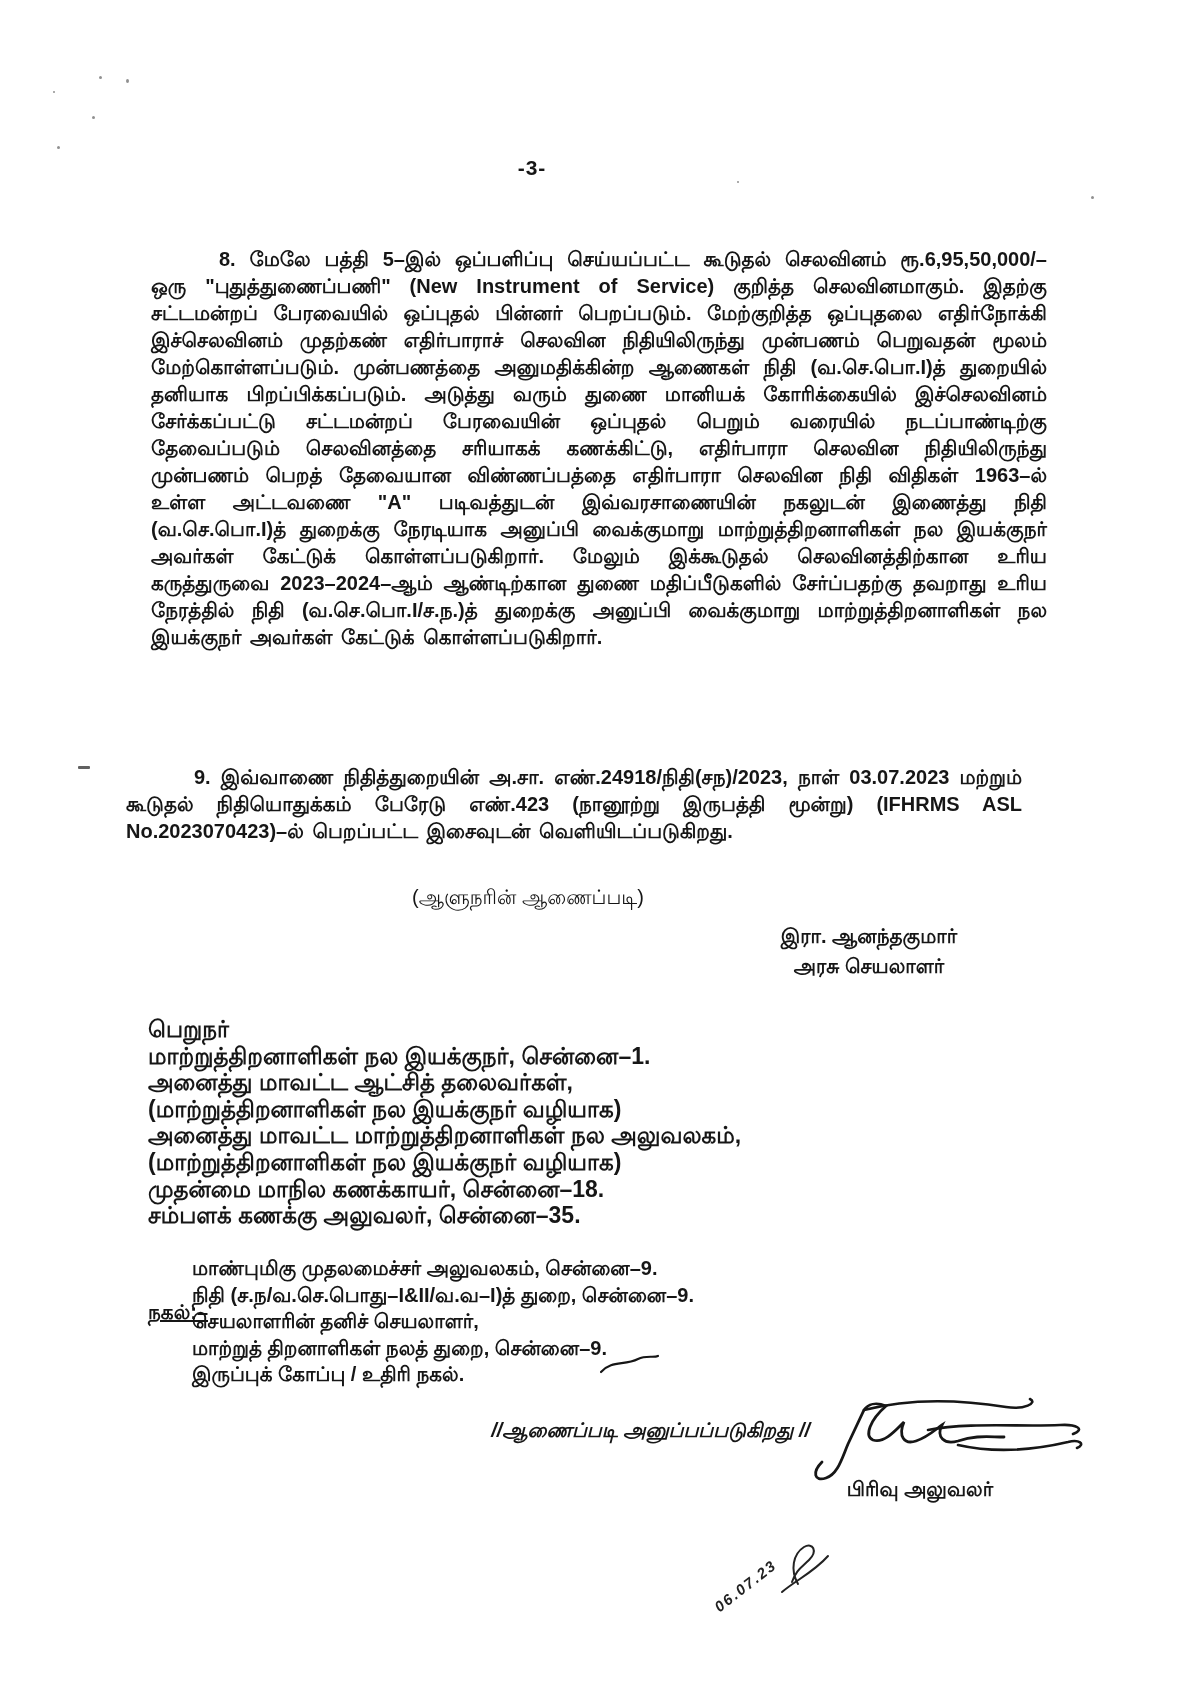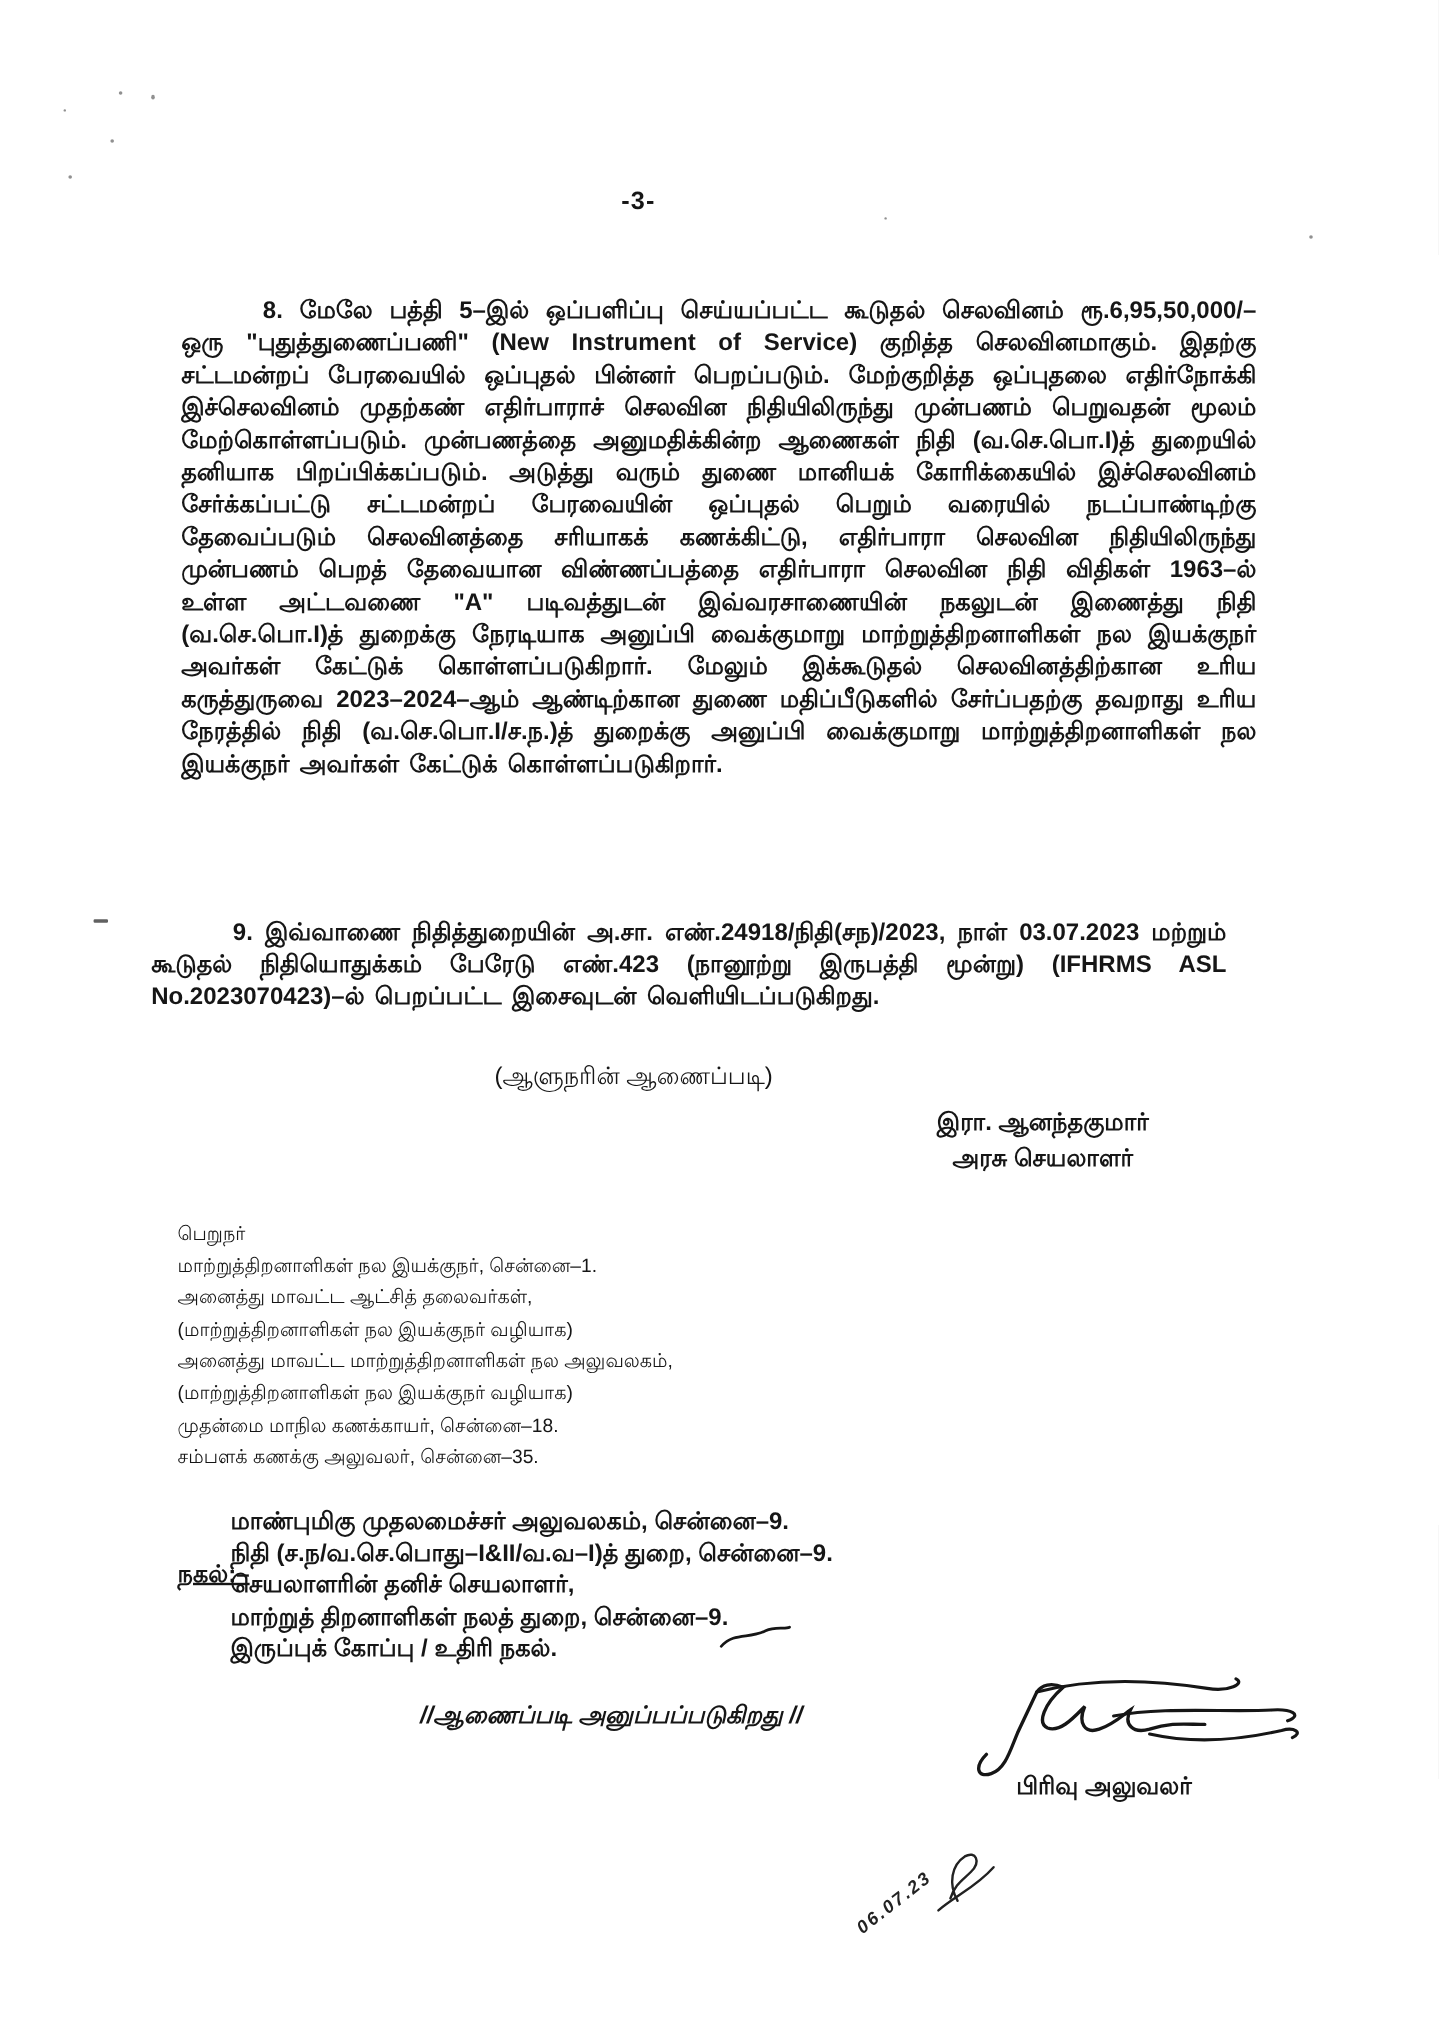--- a/index.html
+++ b/index.html
@@ -20,30 +20,30 @@
   .para-8 { top:246px;margin-left:25px; }
   .para-9 { top:764px; }
   .by-order {
     position:absolute; top:886px; left:412px; width:300px;
     text-align:left; font-size:20px; font-weight:400;
   }
   .signatory {
     position:absolute; top:921px; left:736px; width:266px;
     text-align:center; font-size:20px; line-height:30px; font-weight:700;
   }
-  .recipients-block { position:absolute; top:1016px; left:148px; font-size:16px; line-height:26.6px; font-weight:400; }
+  .recipients-block { position:absolute; top:1016px; left:148px; font-size:23px; line-height:26.6px; font-weight:700; }
   .recipients-block .line, .copy-list .line { white-space:nowrap; }
   .copy-heading {
     position:absolute; top:1301px; left:148px;
     font-size:20px; font-weight:700; text-decoration:underline;
   }
   .copy-list { position:absolute; top:1255px; left:148px; font-size:20px; line-height:26.6px; font-weight:600;margin-left:44px; }
   .forwarded {
     position:absolute; top:1419px; left:350px; width:460px;
-    text-align:left; font-size:20px; font-weight:600; font-style:italic;
+    text-align:right; font-size:20px; font-weight:600; font-style:italic;
   }
   .officer-title {
     position:absolute; top:1478px; left:818px; width:204px;
     text-align:center; font-size:20px; font-weight:700;
   }
   .sig-svg   { position:absolute; left:806px; top:1396px; }
   .tick-svg  { position:absolute; left:598px; top:1352px; }
   .init-svg  { position:absolute; left:768px; top:1538px; }
   .hand-date {
     position:absolute; left:716px; top:1600px; width:110px;

